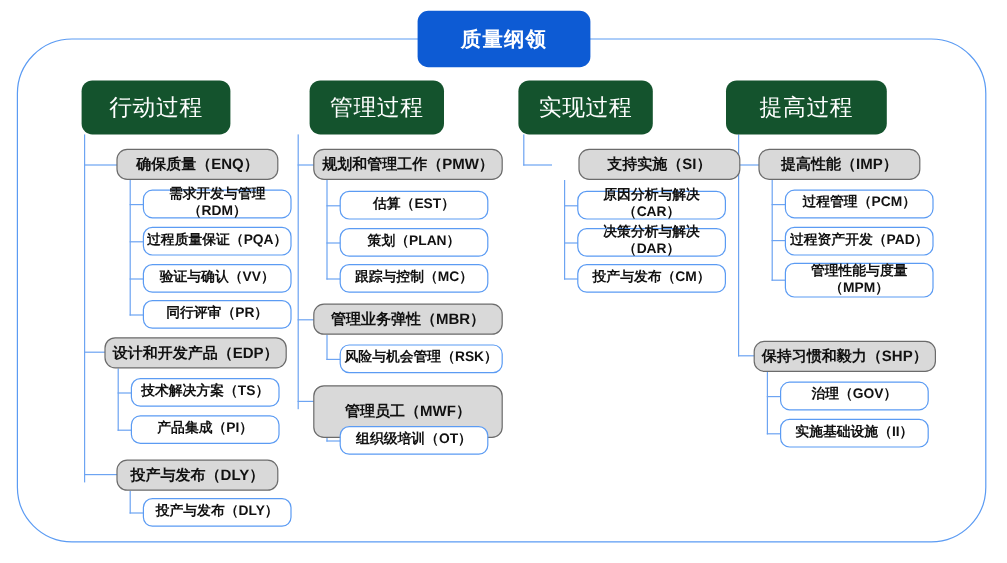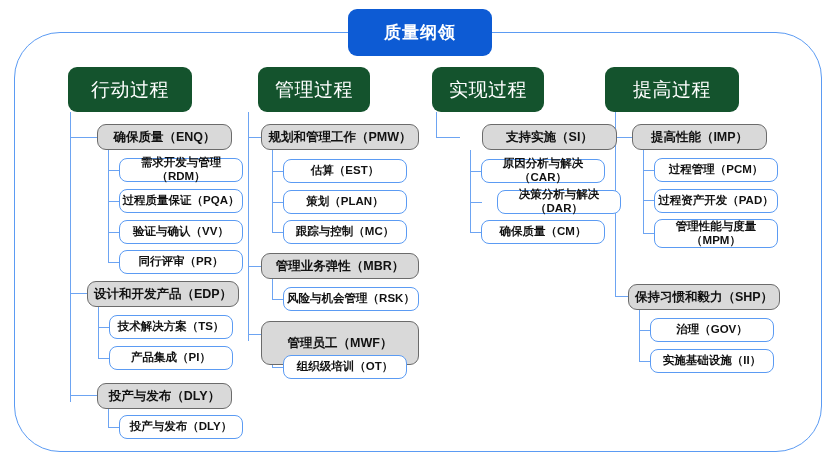--- a/index.html
+++ b/index.html
@@ -155,22 +155,22 @@
 
   <div class="vline" style="left:436px;top:112px;height:26px;"></div>
   <div class="hline" style="left:436px;top:137px;width:24px;"></div>
 
   <div class="cat-box" style="left:482px;top:124px;width:135px;height:26px;">支持实施（SI）</div>
   <div class="vline" style="left:470px;top:150px;height:83px;"></div>
   <div class="hline" style="left:470px;top:171px;width:12px;"></div>
   <div class="hline" style="left:470px;top:202px;width:12px;"></div>
   <div class="hline" style="left:470px;top:232px;width:12px;"></div>
   <div class="leaf-box" style="left:481px;top:159px;width:124px;height:24px;">原因分析与解决（CAR）</div>
-  <div class="leaf-box" style="left:481px;top:190px;width:124px;height:24px;margin-left:16px;">决策分析与解决（DAR）</div>
-  <div class="leaf-box" style="left:481px;top:220px;width:124px;height:24px;">确保质量（CM）</div>
+  <div class="leaf-box" style="left:481px;top:190px;width:124px;height:24px;">决策分析与解决（DAR）</div>
+  <div class="leaf-box" style="left:481px;top:220px;width:124px;height:24px;">投产与发布（CM）</div>
 
   <div class="col-header" style="left:605px;top:67px;width:134px;">提高过程</div>
 
   <div class="vline" style="left:615px;top:112px;height:185px;"></div>
   <div class="hline" style="left:615px;top:137px;width:18px;"></div>
   <div class="hline" style="left:615px;top:296px;width:14px;"></div>
 
   <div class="cat-box" style="left:632px;top:124px;width:135px;height:26px;">提高性能（IMP）</div>
   <div class="vline" style="left:643px;top:150px;height:84px;"></div>
   <div class="hline" style="left:643px;top:170px;width:12px;"></div>

